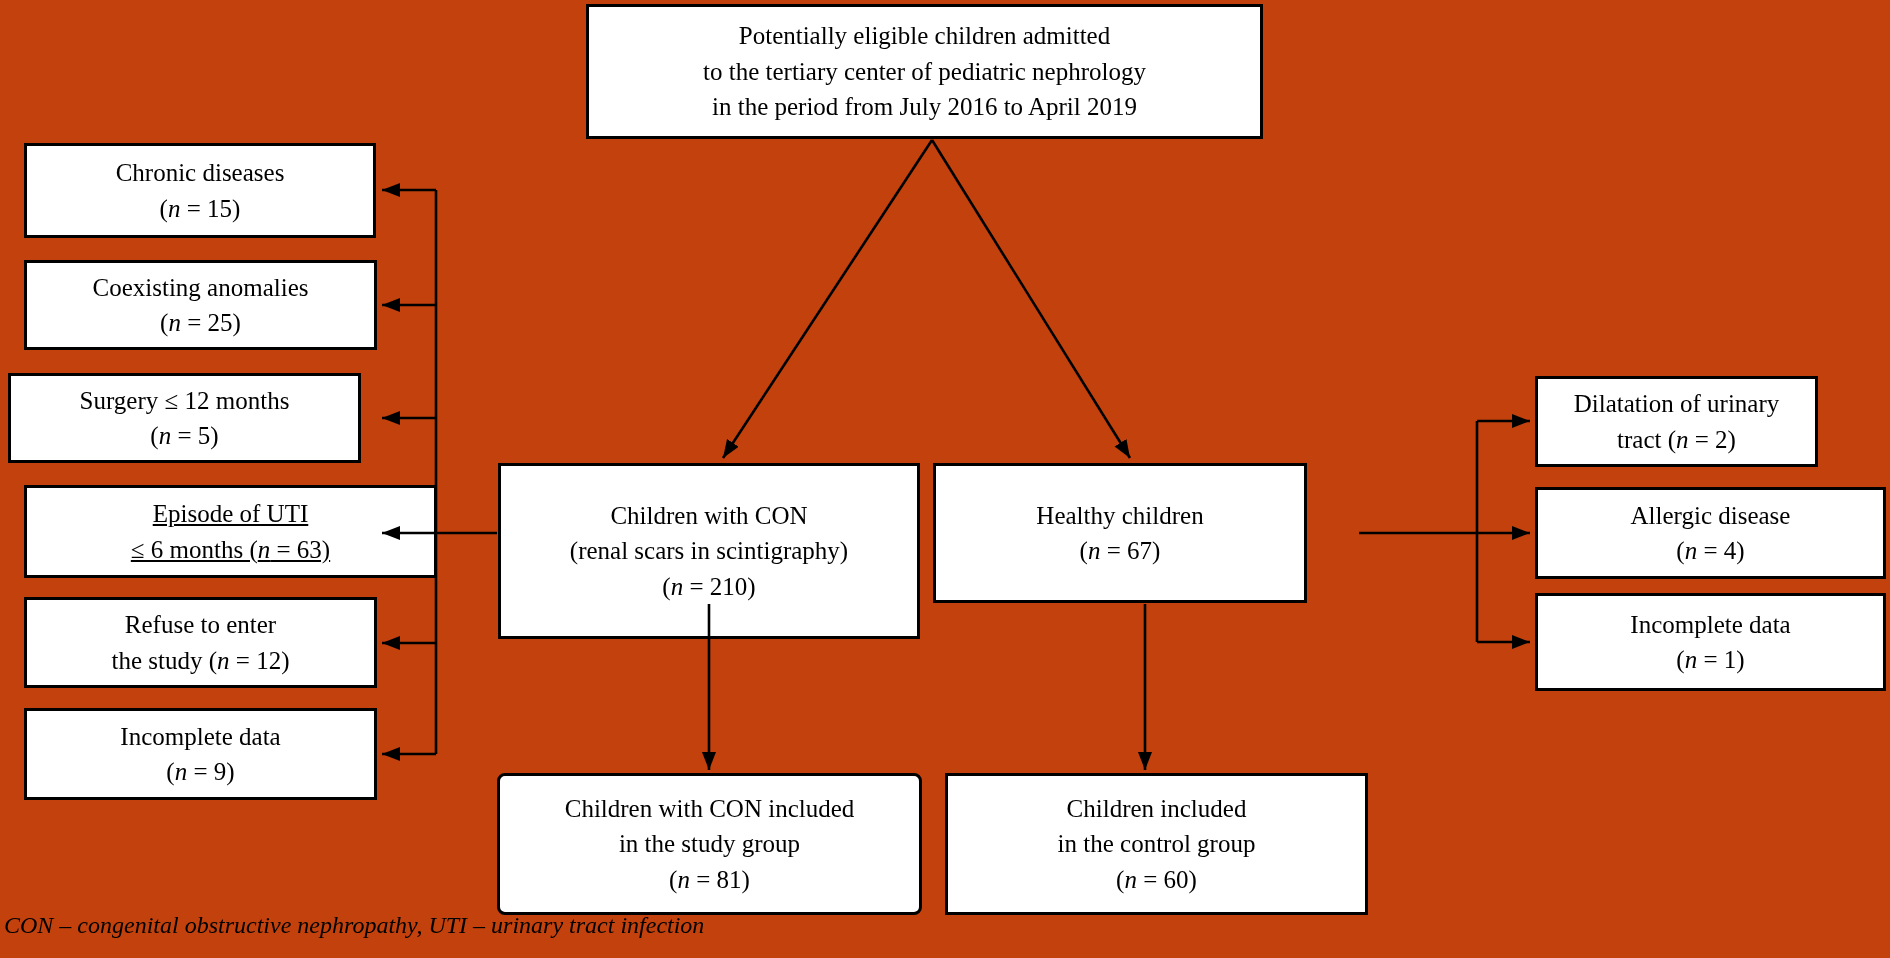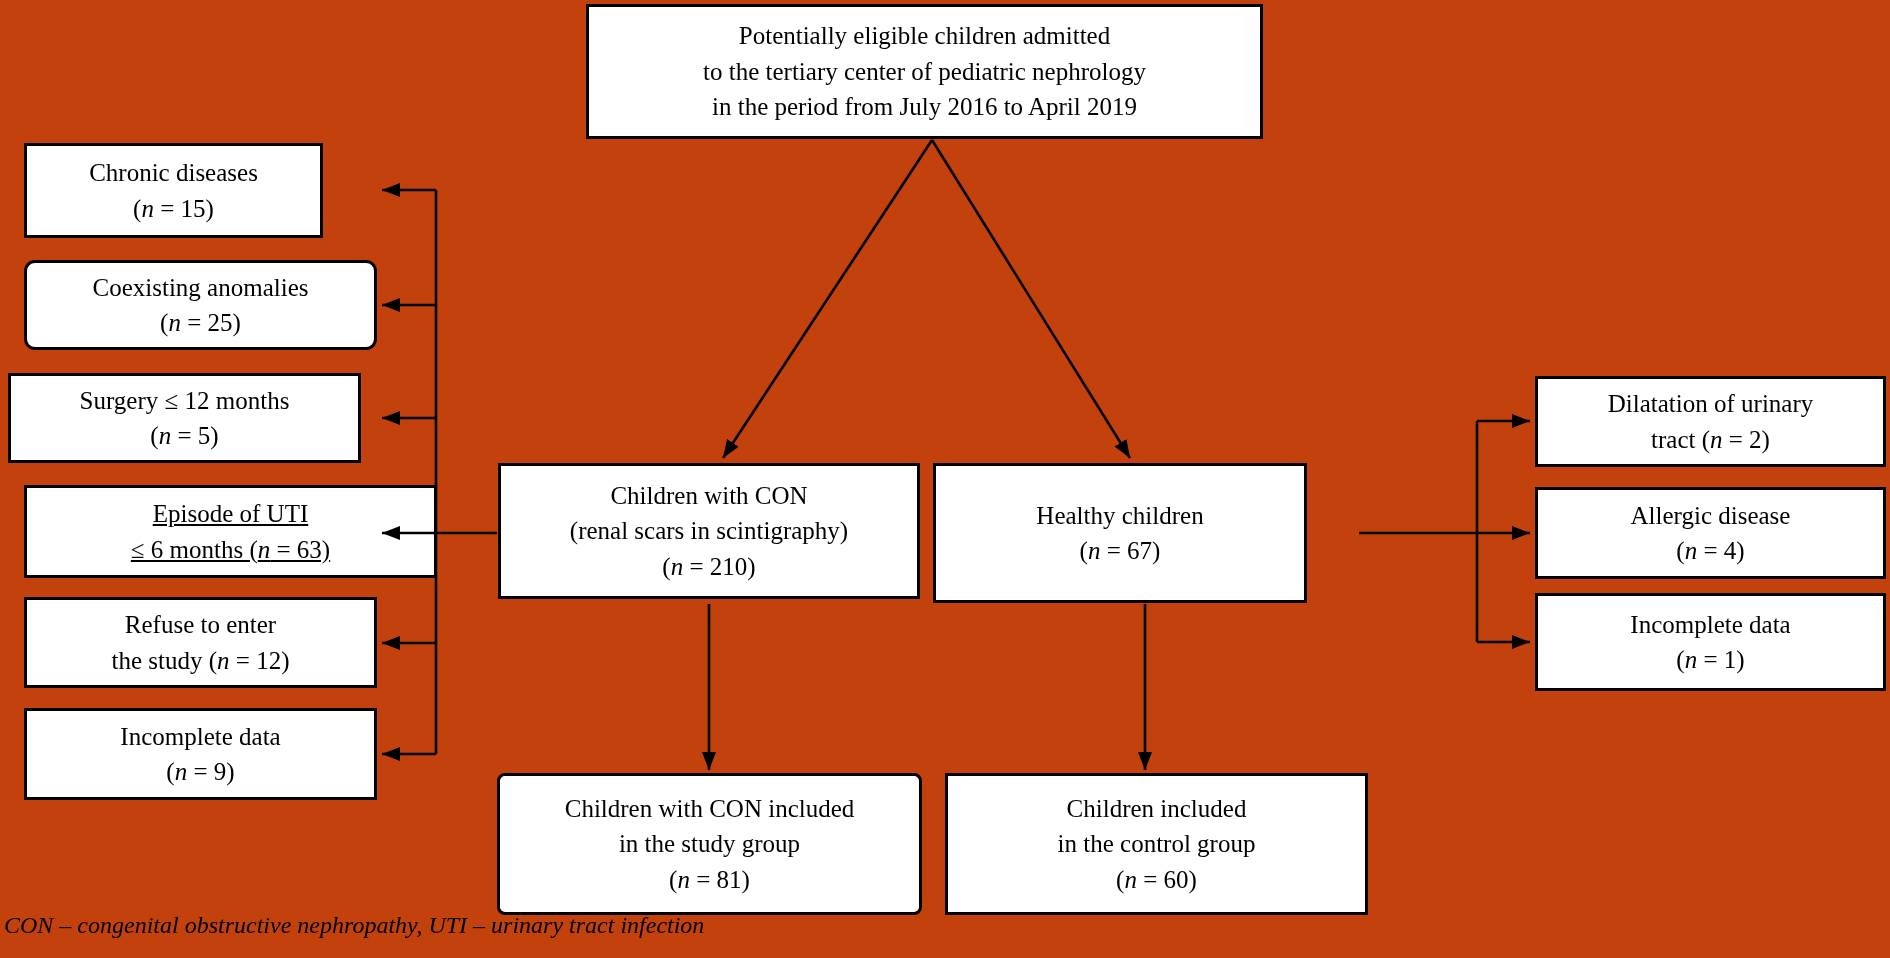--- a/index.html
+++ b/index.html
@@ -47,47 +47,47 @@
 </style>
 </head>
 <body>
 
 <div id="canvas">
 
   <div class="box" style="left:586px; top:4px; width:677px; height:135px;">
       <div>Potentially eligible children admitted<br>to the tertiary center of pediatric nephrology<br>in the period from July 2016 to April 2019</div>
     </div>
 
-  <div class="box" style="left:24px; top:143px; width:299px; height:95px;align-items:center;">
+  <div class="box" style="left:24px; top:143px; width:352px; height:95px;align-items:center;">
       <div>Chronic diseases<br>(<i>n</i> = 15)</div>
     </div>
-  <div class="box" style="left:24px; top:260px; width:353px; height:90px;border-radius:11px;">
+  <div class="box" style="left:24px; top:260px; width:353px; height:90px;">
       <div>Coexisting anomalies<br>(<i>n</i> = 25)</div>
     </div>
   <div class="box" style="left:8px; top:373px; width:353px; height:90px;">
       <div>Surgery ≤ 12 months<br>(<i>n</i> = 5)</div>
     </div>
   <div class="box" style="left:24px; top:485px; width:413px; height:93px;text-decoration:underline;">
       <div>Episode of UTI<br>≤ 6 months (<i>n</i> = 63)</div>
     </div>
   <div class="box" style="left:24px; top:597px; width:353px; height:91px;">
       <div>Refuse to enter<br>the study (<i>n</i> = 12)</div>
     </div>
   <div class="box" style="left:24px; top:708px; width:353px; height:92px;">
       <div>Incomplete data<br>(<i>n</i> = 9)</div>
     </div>
 
-  <div class="box" style="left:498px; top:463px; width:422px; height:136px;">
+  <div class="box" style="left:498px; top:463px; width:422px; height:176px;">
       <div>Children with CON<br>(renal scars in scintigraphy)<br>(<i>n</i> = 210)</div>
     </div>
   <div class="box" style="left:933px; top:463px; width:374px; height:140px;">
       <div>Healthy children<br>(<i>n</i> = 67)</div>
     </div>
 
-  <div class="box" style="left:1535px; top:376px; width:351px; height:91px;">
+  <div class="box" style="left:1535px; top:376px; width:283px; height:91px;">
       <div>Dilatation of urinary<br>tract (<i>n</i> = 2)</div>
     </div>
   <div class="box" style="left:1535px; top:487px; width:351px; height:92px;">
       <div>Allergic disease<br>(<i>n</i> = 4)</div>
     </div>
   <div class="box" style="left:1535px; top:593px; width:351px; height:98px;">
       <div>Incomplete data<br>(<i>n</i> = 1)</div>
     </div>
 
   <div class="box" style="left:497px; top:773px; width:425px; height:142px;border-radius:8px;">

